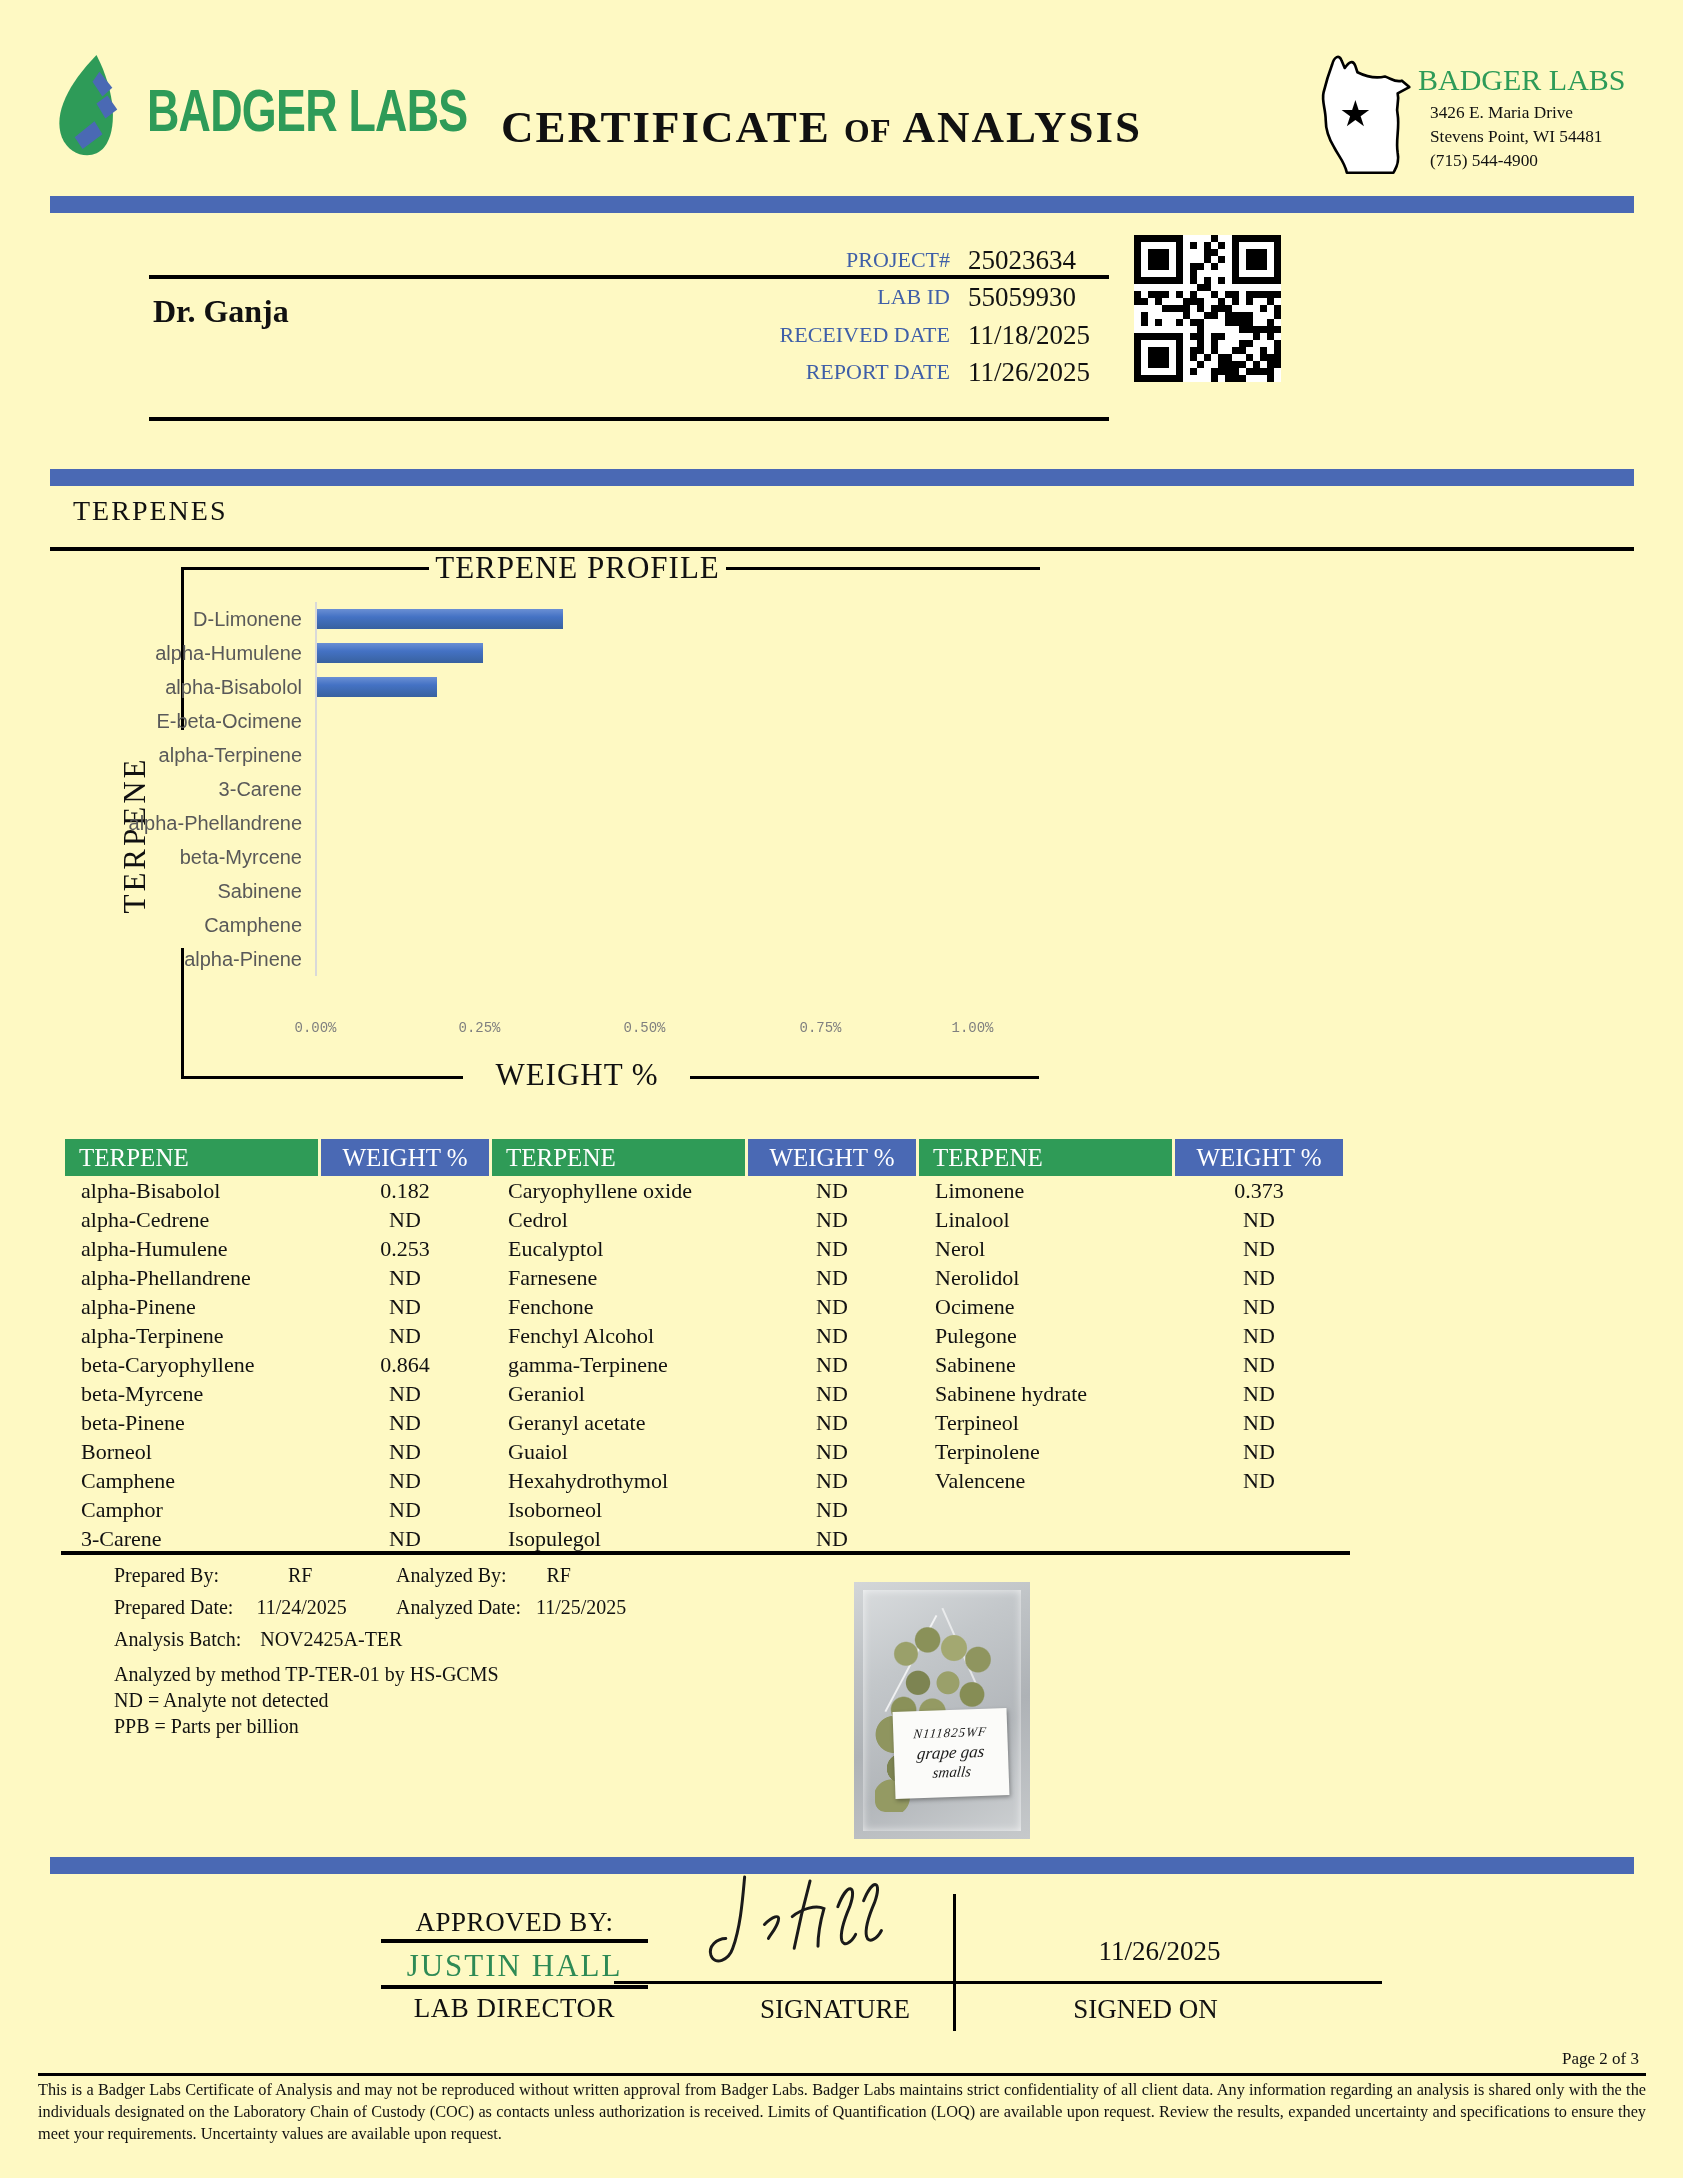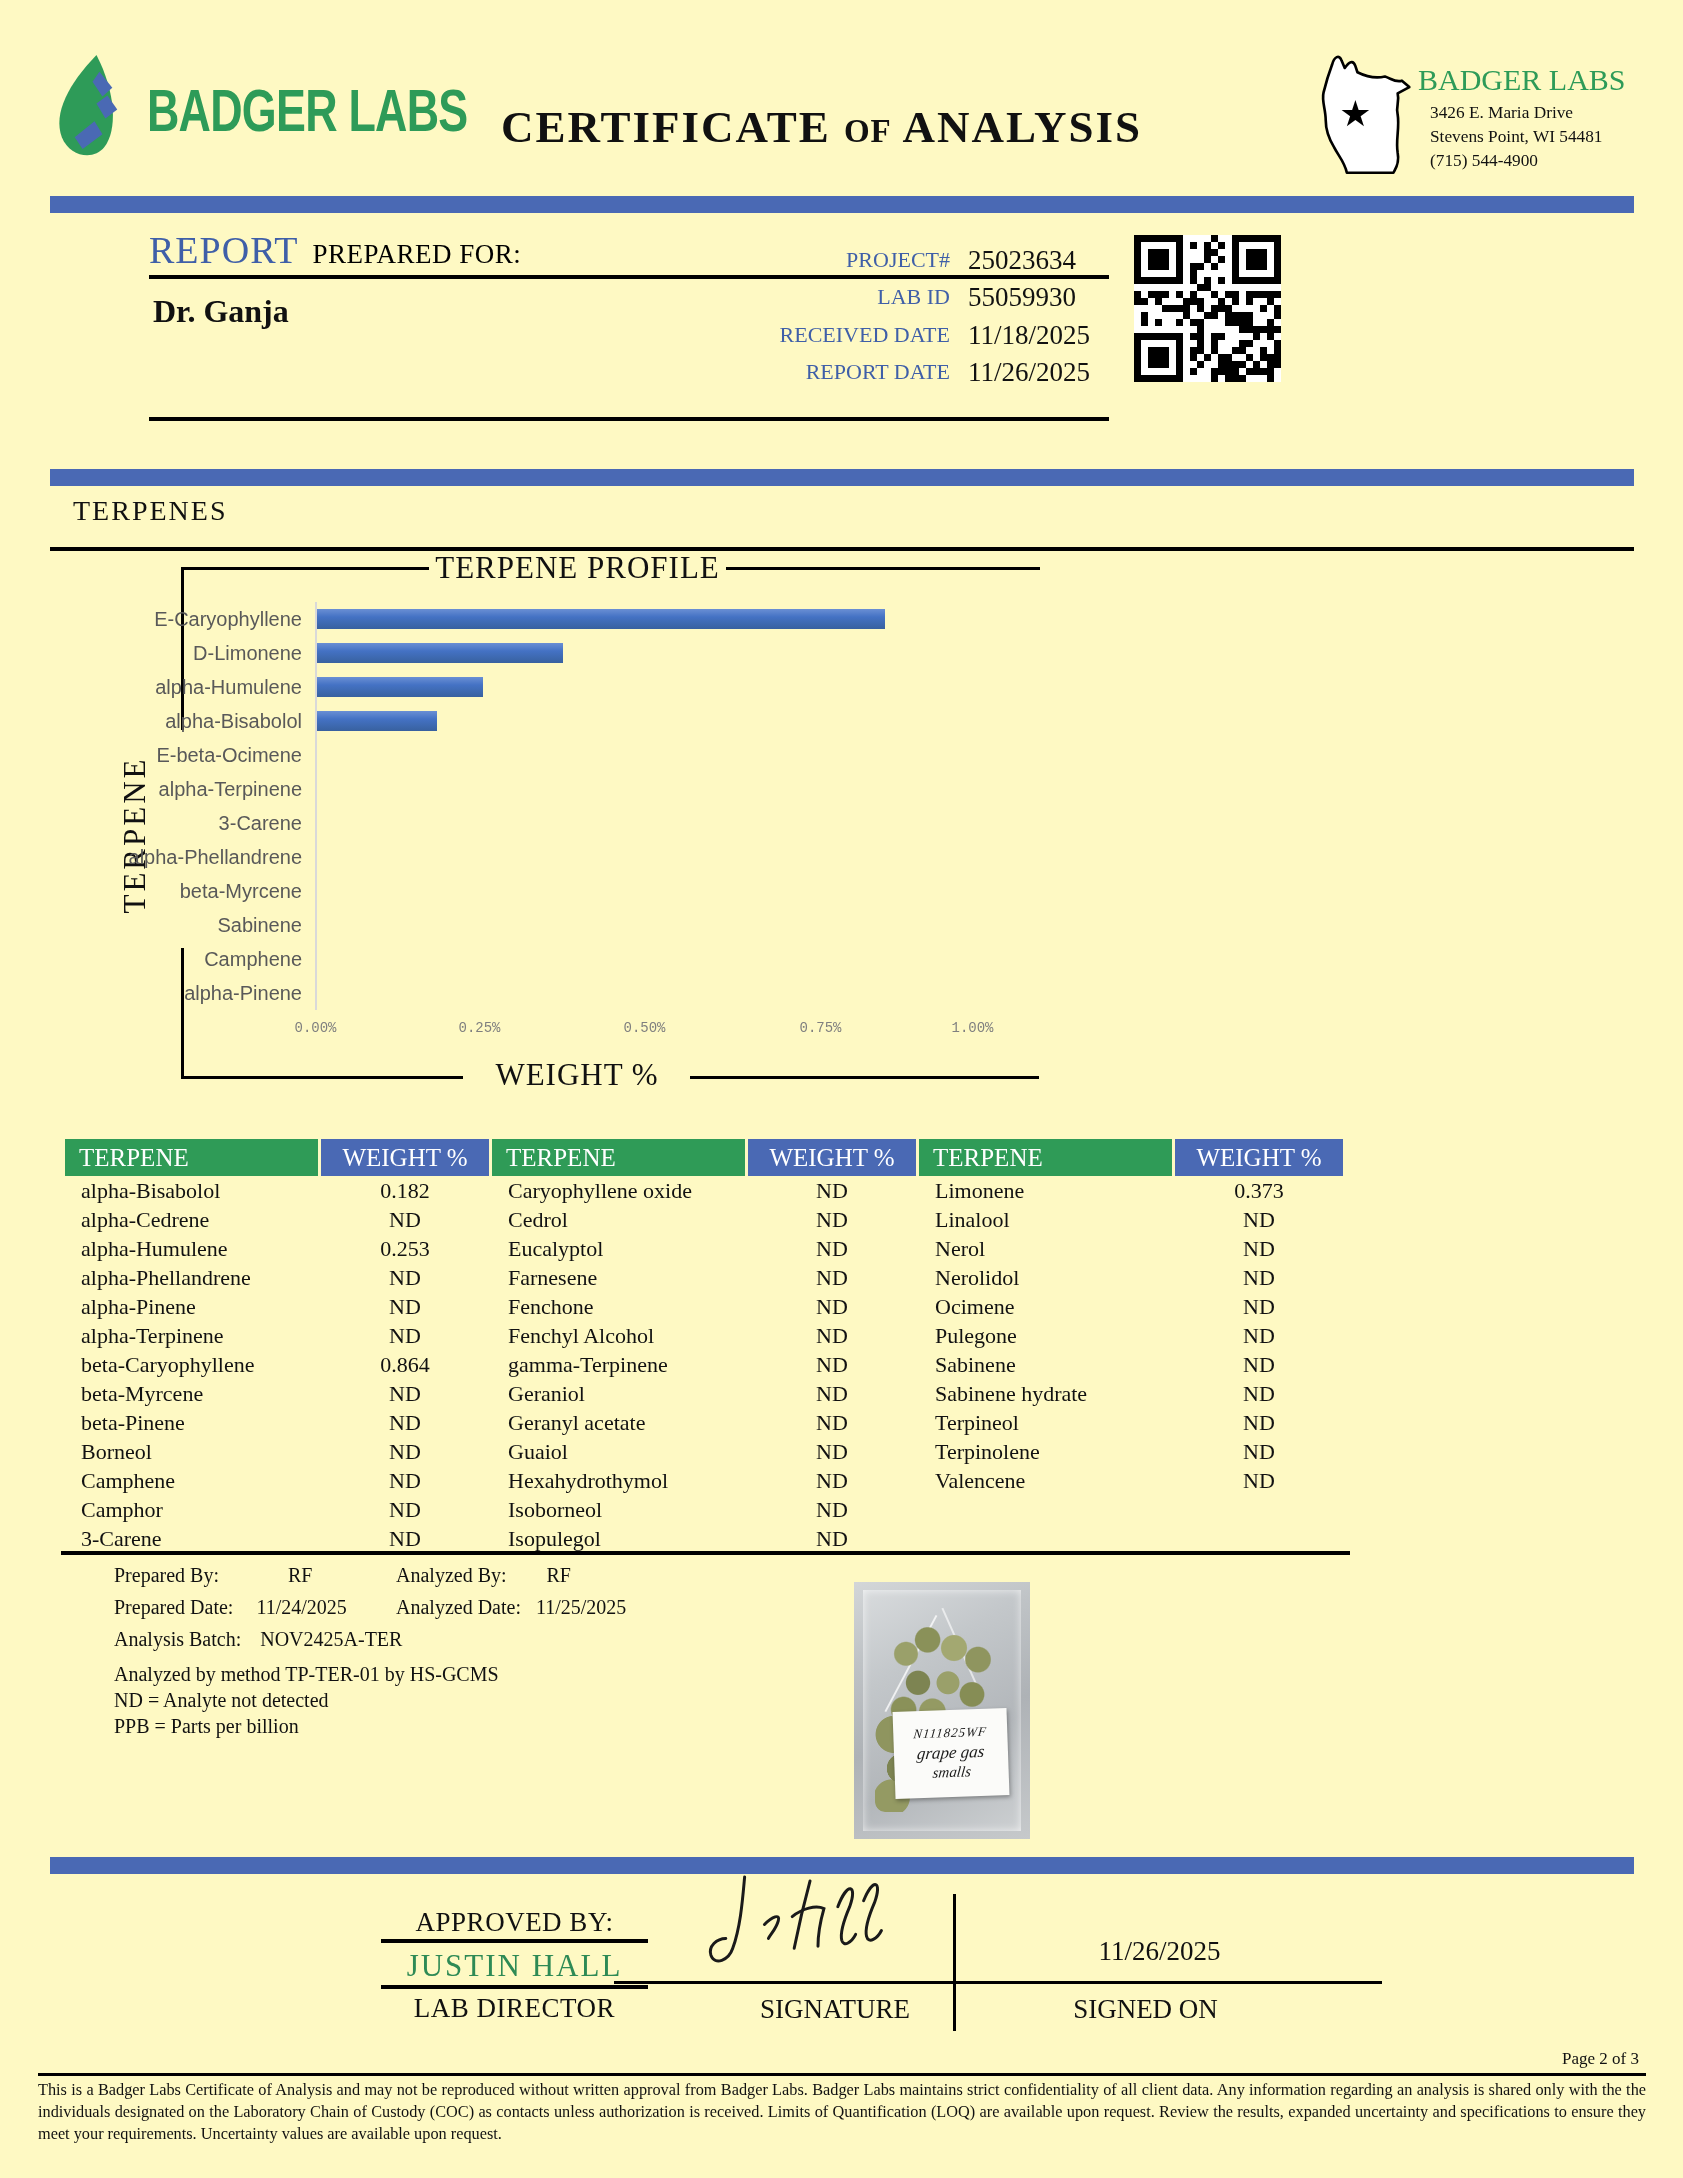--- a/index.html
+++ b/index.html
@@ -130,24 +130,20 @@
   </svg>
   <div id="lab-name">BADGER LABS</div>
   <div id="lab-address">
     <div>3426 E. Maria Drive</div>
     <div>Stevens Point, WI 54481</div>
     <div>(715) 544-4900</div>
   </div>
 
   <div class="bluebar" style="top:196px"></div>
 
-  <div id="report-heading">
-    <span id="report-word">REPORT</span>
-    <span id="prepared-for">PREPARED FOR:</span>
-  </div>
   <div class="hline" style="left:149px;top:275px;width:960px;height:4px"></div>
   <div id="client-name">Dr. Ganja</div>
 
   <div class="info-label" style="top:247px">PROJECT#</div>
   <div class="info-value" style="top:245px">25023634</div>
   <div class="info-label" style="top:284px">LAB ID</div>
   <div class="info-value" style="top:282px">55059930</div>
   <div class="info-label" style="top:322px">RECEIVED DATE</div>
   <div class="info-value" style="top:320px">11/18/2025</div>
   <div class="info-label" style="top:359px">REPORT DATE</div>
@@ -394,26 +390,20 @@
   <div class="chart-vline" style="left:181px;top:948px;height:131px"></div>
   <div class="chart-line" style="left:181px;top:1076px;width:282px"></div>
   <div class="chart-line" style="left:690px;top:1076px;width:349px"></div>
 
   <div id="chart-title">TERPENE PROFILE</div>
   <div id="chart-ylab">TERPENE</div>
   <div id="chart-xlab">WEIGHT %</div>
 
   <div id="chart-rows">
       <div class="crow">
-        <div class="clab">E-Caryophyllene</div>
-        <div class="cbararea">
-          <div class="cbar" title="E-Caryophyllene: 0.864%" style="width: 568px;"></div>
-        </div>
-      </div>
-      <div class="crow">
         <div class="clab">D-Limonene</div>
         <div class="cbararea">
           <div class="cbar" title="D-Limonene: 0.373%" style="width: 246px;"></div>
         </div>
       </div>
       <div class="crow">
         <div class="clab">alpha-Humulene</div>
         <div class="cbararea">
           <div class="cbar" title="alpha-Humulene: 0.253%" style="width: 166px;"></div>
         </div>

